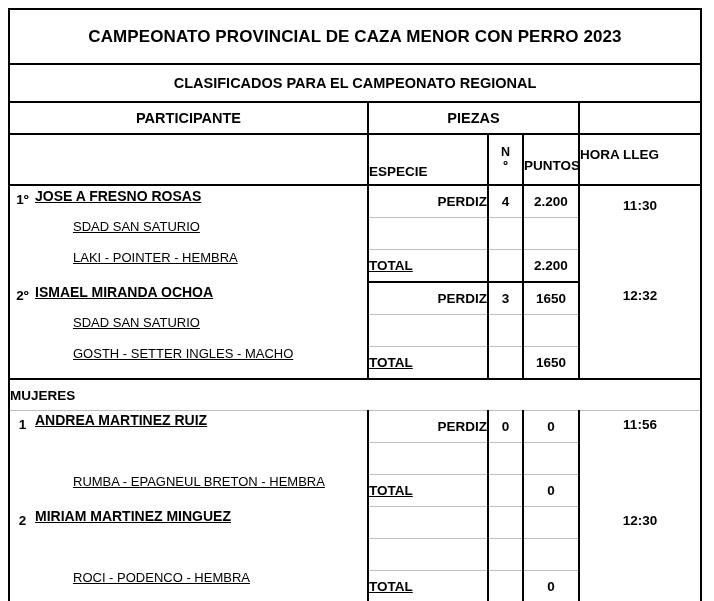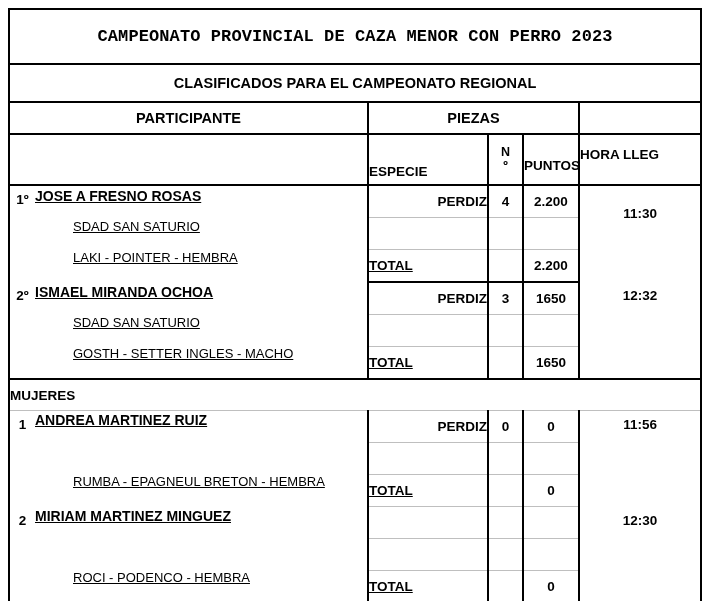--- a/index.html
+++ b/index.html
@@ -29,21 +29,21 @@
     background: #ffffff;
   }
 
   table.grid td {
     padding: 0;
     vertical-align: middle;
     background: #ffffff;
   }
 
   
-  .b-out-all   { border: 2px solid #000; font-family: Liberation Mono, monospace; }
+  .b-out-all   { border: 2px solid #000; }
   .b-bot       { border-bottom: 2px solid #000; }
   .b-left      { border-left: 2px solid #000; }
   .b-right     { border-right: 2px solid #000; }
   .b-thin-bot  { border-bottom: 1px solid #bfbfbf; }
 
   
   .title-main {
     font-size: 17px;
     font-weight: bold;
     text-align: center;
@@ -190,21 +190,21 @@
                 <span class="pclub indent">SDAD SAN SATURIO</span>
               </div>
             <div class="part-line">
                 <span class="pdog indent">LAKI - POINTER - HEMBRA</span>
               </div>
           </div>
         </td>
         <td class="cell-especie b-right b-thin-bot" style="height:31px">PERDIZ</td>
         <td class="cell-c b-right b-thin-bot">4</td>
         <td class="cell-c b-right b-thin-bot">2.200</td>
-        <td rowspan="3" class="cell-c b-right" style="vertical-align:top;padding-top:20px">11:30</td>
+        <td rowspan="3" class="cell-c b-right" style="vertical-align:top;padding-top:12px">11:30</td>
       </tr>
       <tr>
         <td class="cell-especie b-right b-thin-bot" style="height:31px"></td>
         <td class="cell-c b-right b-thin-bot"></td>
         <td class="cell-c b-right b-thin-bot"></td>
       </tr>
       <tr>
         <td class="cell-total b-right b-bot" style="height:31px"><span>TOTAL</span></td>
         <td class="cell-c b-right b-bot"></td>
         <td class="cell-c b-right b-bot">2.200</td>

